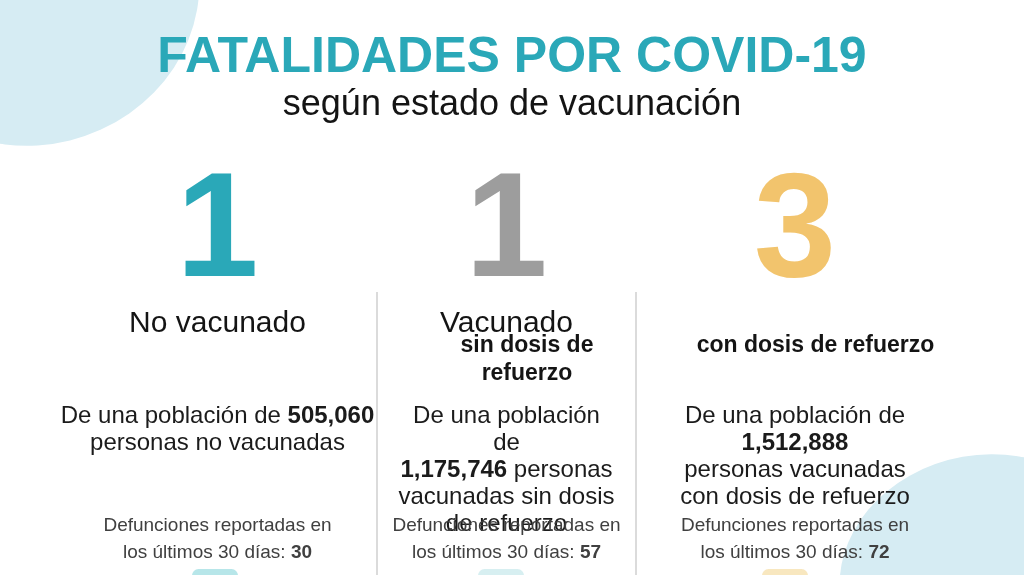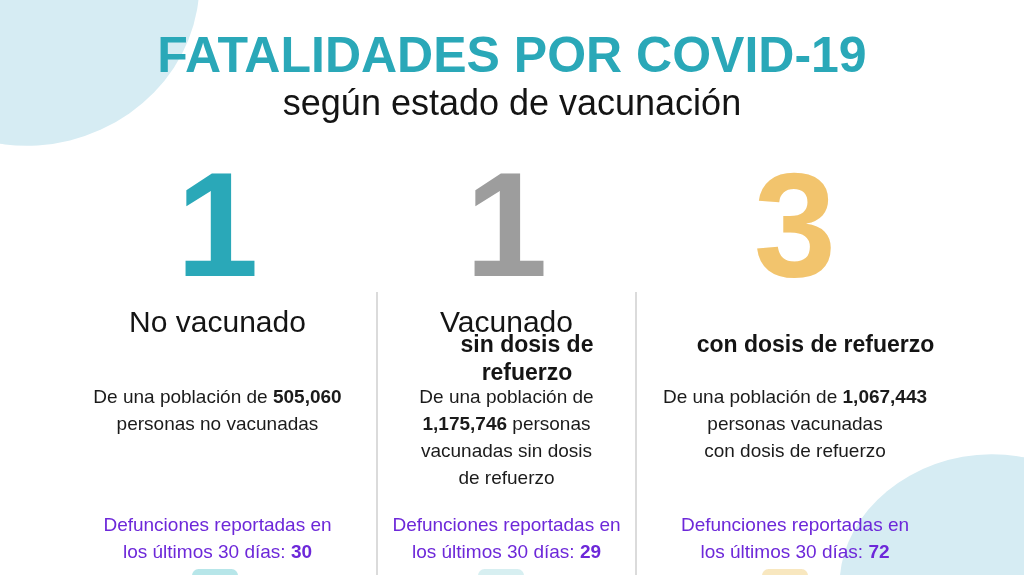--- a/index.html
+++ b/index.html
@@ -45,28 +45,28 @@
   .col-3 .big-number{color:#f2c46d;}
   .col-heading{
     position:absolute;left:0;right:0;top:296px;margin:9px;
     font-size:30px;line-height:34px;font-weight:400;color:#141414;
   }
   .col-subheading{
     position:absolute;left:0;right:0;top:330px;margin:0;
     font-size:23px;line-height:28px;font-weight:700;color:#141414;padding-left:41px;
   }
   .population{
-    position:absolute;left:0;right:0;top:383px;margin:0;
-    font-size:19px;line-height:27px;font-weight:400;
+    position:absolute;left:0;right:0;top:383px;margin:18px;
+    font-size:24px;line-height:27px;font-weight:400;
     white-space:pre-line;color:#1b1b1b;
   }
   .deaths{
     position:absolute;left:0;right:0;top:511px;margin:0;
     font-size:19px;line-height:27px;font-weight:400;
-    white-space:pre-line;color:#6d28d9;
+    white-space:pre-line;color:#404040;
   }
   .population strong,.deaths strong{font-weight:700;}
   
   .notch{position:absolute;bottom:-7px;width:46px;height:13px;border-radius:7px;opacity:.75;}
   .notch-1{left:192px;background:#9fdde2;}
   .notch-2{left:478px;background:#c9e9ec;}
   .notch-3{left:762px;background:#f6dfa9;}
 </style>
 </head>
 <body>
@@ -94,27 +94,27 @@
 
   <section class="col col-2">
     <div class="big-number">1</div>
     <h3 class="col-heading">Vacunado</h3>
     <div class="col-subheading">sin dosis de refuerzo</div>
     <p class="population"><span>De una población de
 </span><strong>1,175,746</strong><span> personas
 vacunadas sin dosis
 de refuerzo</span></p>
     <p class="deaths"><span>Defunciones reportadas en
-los últimos 30 días: </span><strong>29</strong></p>
+los últimos 30 días: </span><strong>57</strong></p>
   </section>
 
   <section class="col col-3">
     <div class="big-number">3</div>
     <div class="col-subheading">con dosis de refuerzo</div>
-    <p class="population"><span>De una población de </span><strong>1,067,443</strong><span>
+    <p class="population"><span>De una población de </span><strong>1,512,888</strong><span>
 personas vacunadas
 con dosis de refuerzo</span></p>
     <p class="deaths"><span>Defunciones reportadas en
 los últimos 30 días: </span><strong>72</strong></p>
   </section>
 
   <div class="notch notch-1"></div>
   <div class="notch notch-2"></div>
   <div class="notch notch-3"></div>
 

